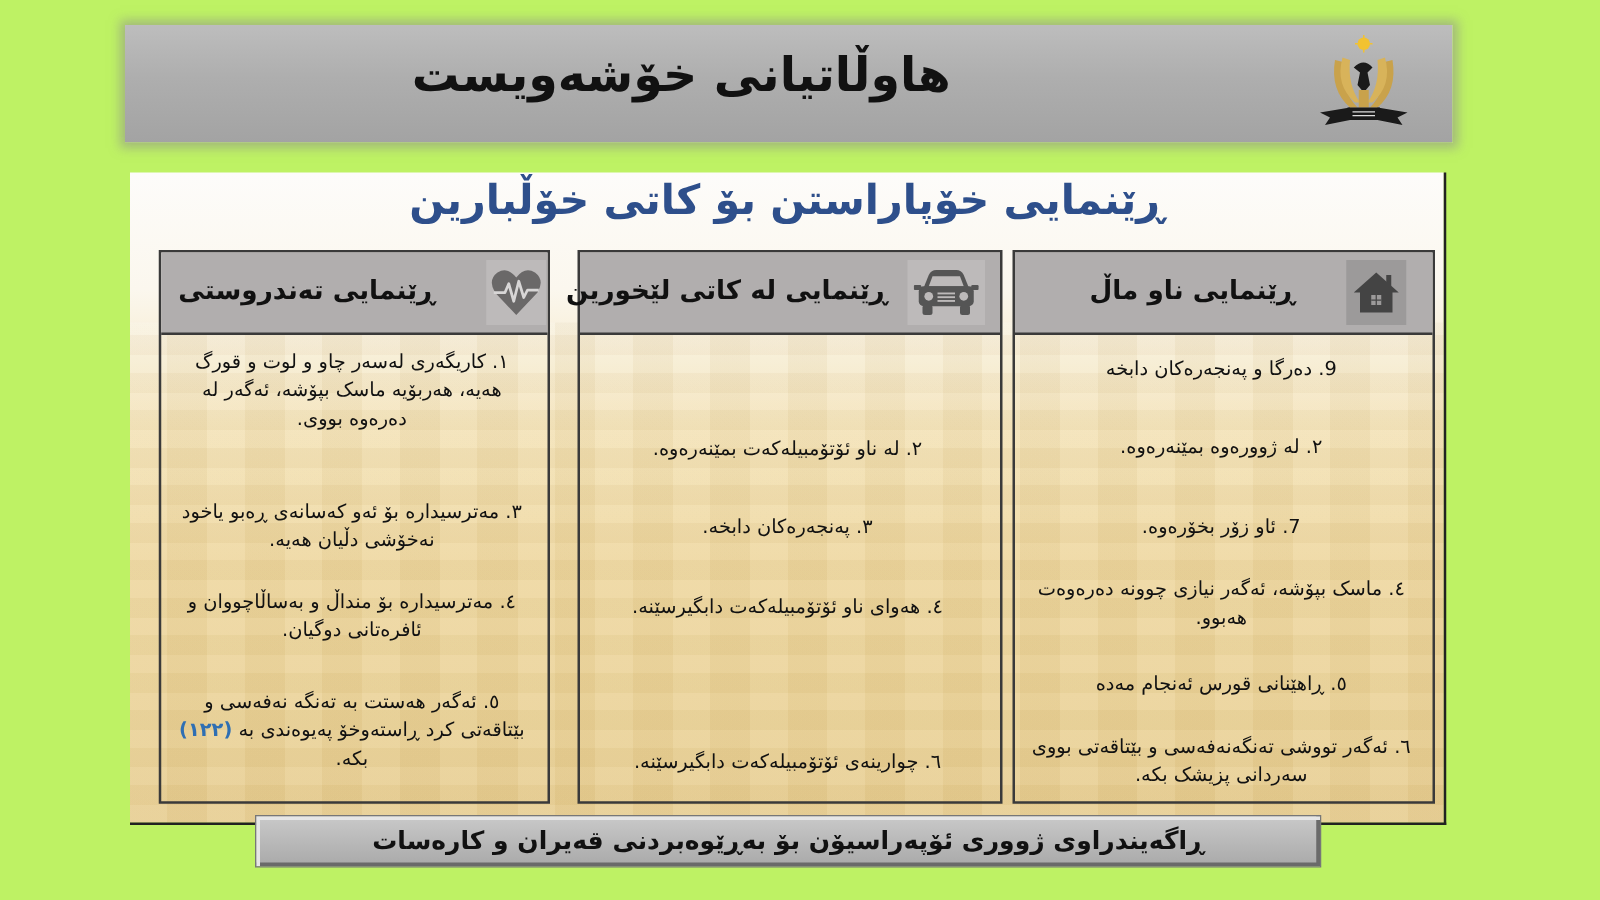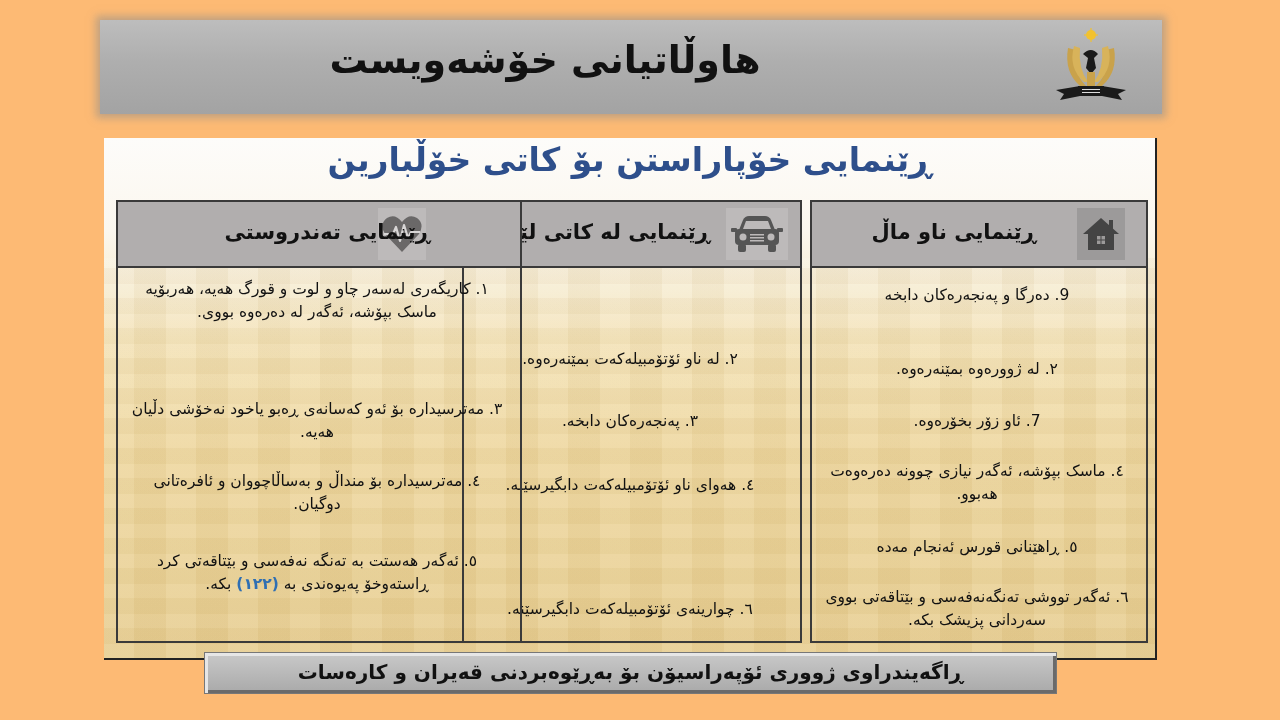--- a/index.html
+++ b/index.html
@@ -1,21 +1,21 @@
 <!DOCTYPE html>
 <html><head>
 <meta charset="utf-8">
 <style>
   * { margin: 0; padding: 0; box-sizing: border-box; }
   html, body {
     width: 1280px; height: 720px; overflow: hidden;
     background: #ffffff;
     font-family: "DejaVu Sans", sans-serif;
   }
-  .slide { position: relative; width: 1280px; height: 720px; background: #fdba74; padding-left: 21px; }
+  .slide { position: relative; width: 1280px; height: 720px; background: #bef264; padding-left: 21px; }
 
   
   .header-banner {
     position: absolute; left: 100px; top: 20px; width: 1062px; height: 94px;
     background: linear-gradient(to bottom, #bdbdbd 0%, #aeaeae 45%, #a3a3a3 100%);
     box-shadow: 0 0 8px 4px rgba(140,140,140,0.55);
   }
   .header-title {
     position: absolute; left: 0; width: 890px; top: 18px; text-align: center;
     font-size: 38px; font-weight: bold; color: #111111;
@@ -47,21 +47,21 @@
   }
 
   
   .column {
     position: absolute; top: 200px; width: 338px; height: 443px;
     border: 2px solid #3a3a3a;
     direction: rtl;
   }
   .col-home   { left: 810px; }
   .col-car    { left: 462px; width: 340px; }
-  .col-health { left: 116px; width: 406px; }
+  .col-health { left: 127px; width: 313px; }
 
   .col-header {
     height: 66px; background: #b1aeae; border-bottom: 2px solid #3a3a3a;
     position: relative;
   }
   .col-header-title {
     position: absolute; top: 18px; font-size: 21px; font-weight: bold; color: #111;
     white-space: nowrap;
   }
   .col-home .col-header-title   { right: 110px; }
@@ -140,21 +140,21 @@
           <rect x="28" y="6" width="4" height="9" fill="#444"></rect>
           <rect x="16" y="22" width="8" height="8" fill="#9c9a9a"></rect>
           <line x1="20" y1="22" x2="20" y2="30" stroke="#444" stroke-width="1"></line>
           <line x1="16" y1="26" x2="24" y2="26" stroke="#444" stroke-width="1"></line>
         </svg>
       </div>
       <div class="col-header-title">ڕێنمایی ناو ماڵ</div>
     </div>
     <div class="col-body">
       <div class="item" style="top:16px;">9. دەرگا و پەنجەرەکان دابخە</div>
-      <div class="item" style="top:78px;margin-top:12px;">٢. لە ژوورەوە بمێنەرەوە.</div>
+      <div class="item" style="top:78px;">٢. لە ژوورەوە بمێنەرەوە.</div>
       <div class="item" style="top:142px;">7. ئاو زۆر بخۆرەوە.</div>
       <div class="item" style="top:192px;">٤. ماسک بپۆشە، ئەگەر نیازی چوونە دەرەوەت هەبوو.</div>
       <div class="item" style="top:268px;">٥. ڕاهێنانی قورس ئەنجام مەدە</div>
       <div class="item" style="top:318px;">٦. ئەگەر تووشی تەنگەنەفەسی و بێتاقەتی بووی سەردانی پزیشک بکە.</div>
     </div>
   </div>
 
   <div class="column col-car">
     <div class="col-header">
       <div class="icon-box">

